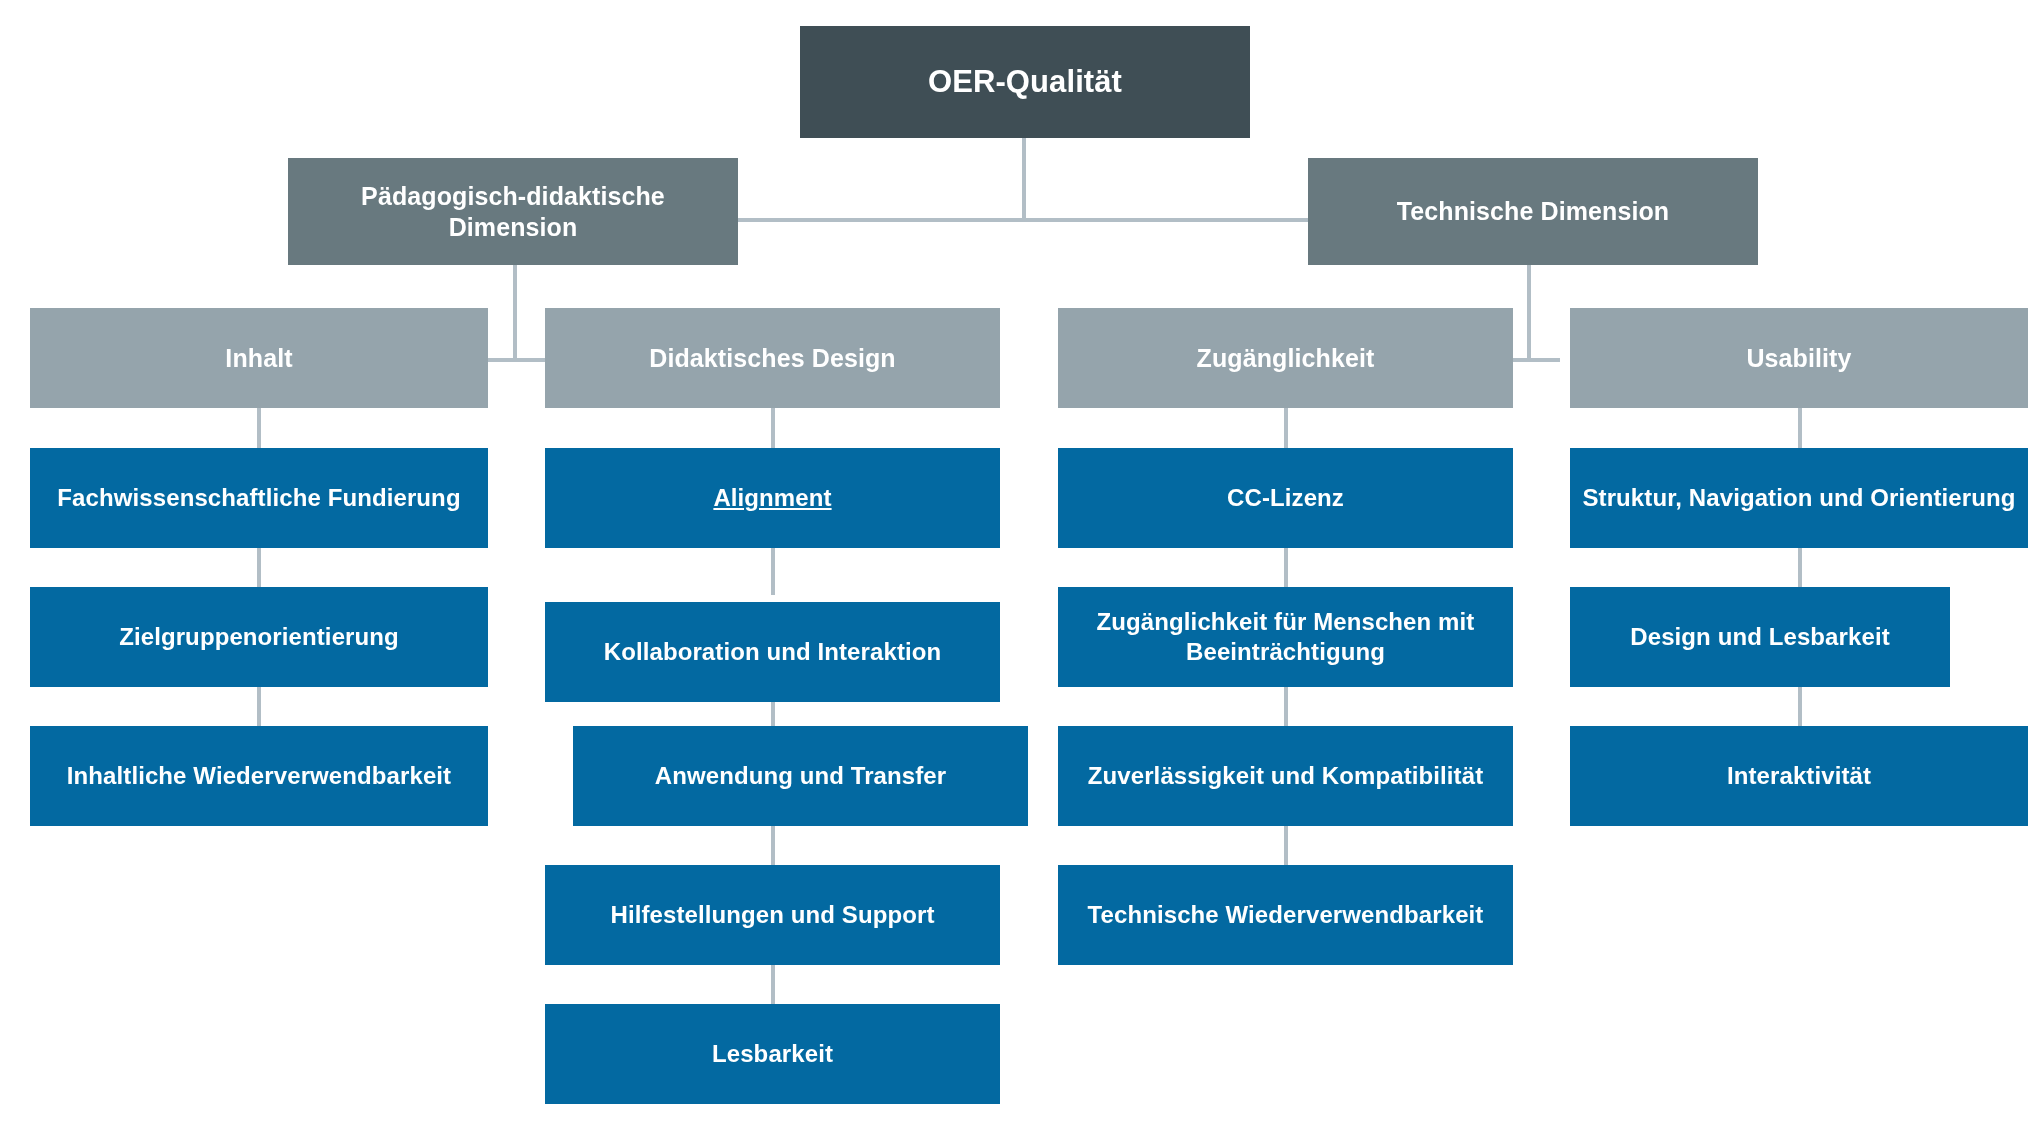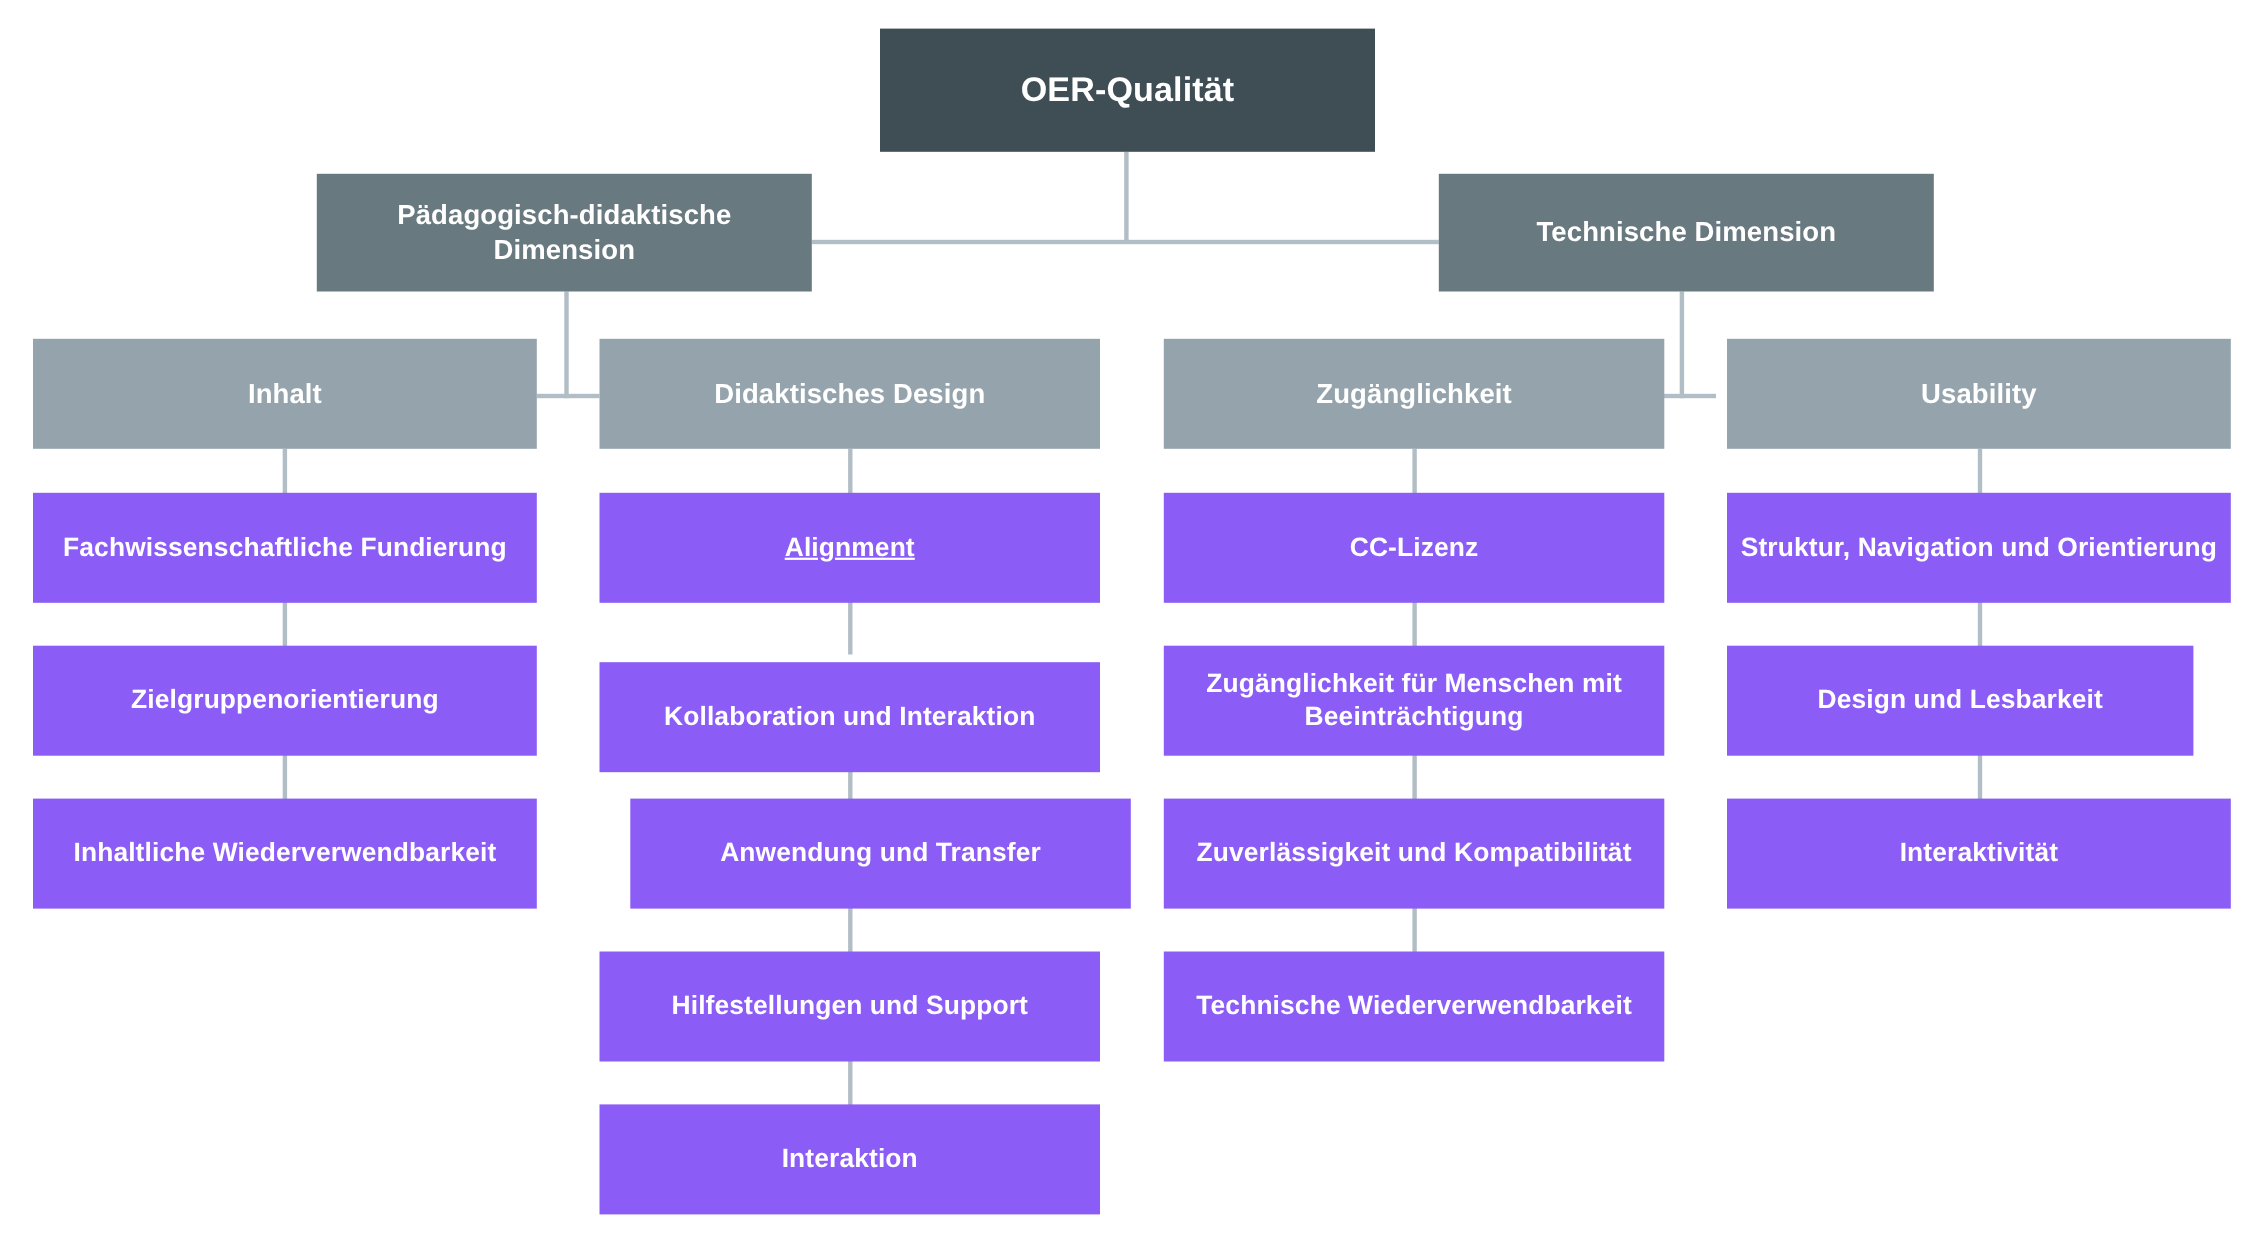--- a/index.html
+++ b/index.html
@@ -37,21 +37,21 @@
   }
   .node-dim {
     background: #68797f;
     font-size: 25px;
   }
   .node-cat {
     background: #95a4ac;
     font-size: 25px;
   }
   .node-leaf {
-    background: #8b5cf6;
+    background: #0369a1;
     font-size: 24px;
   }
   .conn {
     position: absolute;
     background: #b2bec6;
     z-index: 1;
   }
   .conn-v { width: 4px; }
   .conn-h { height: 4px; }
 </style>
@@ -100,24 +100,24 @@
   <div class="node node-cat" style="left:1570px; top:308px; width:458px; height:100px;">Usability</div>
 
   <div class="node node-leaf" style="left:30px; top:448px; width:458px; height:100px;">Fachwissenschaftliche Fundierung</div>
   <div class="node node-leaf" style="left:30px; top:587px; width:458px; height:100px;">Zielgruppenorientierung</div>
   <div class="node node-leaf" style="left:30px; top:726px; width:458px; height:100px;">Inhaltliche Wiederverwendbarkeit</div>
 
   <div class="node node-leaf" style="left:545px; top:448px; width:455px; height:100px;text-decoration:underline;">Alignment</div>
   <div class="node node-leaf" style="left:545px; top:587px; width:455px; height:100px;margin-top:15px;">Kollaboration und Interaktion</div>
   <div class="node node-leaf" style="left:573px; top:726px; width:455px; height:100px;">Anwendung und Transfer</div>
   <div class="node node-leaf" style="left:545px; top:865px; width:455px; height:100px;">Hilfestellungen und Support</div>
-  <div class="node node-leaf" style="left:545px; top:1004px; width:455px; height:100px;">Interaktion</div>
+  <div class="node node-leaf" style="left:545px; top:1004px; width:455px; height:100px;">Lesbarkeit</div>
 
   <div class="node node-leaf" style="left:1058px; top:448px; width:455px; height:100px;">CC-Lizenz</div>
   <div class="node node-leaf" style="left:1058px; top:587px; width:455px; height:100px;">Zugänglichkeit für Menschen mit Beeinträchtigung</div>
   <div class="node node-leaf" style="left:1058px; top:726px; width:455px; height:100px;">Zuverlässigkeit und Kompatibilität</div>
   <div class="node node-leaf" style="left:1058px; top:865px; width:455px; height:100px;">Technische Wiederverwendbarkeit</div>
 
   <div class="node node-leaf" style="left:1570px; top:448px; width:458px; height:100px;">Struktur, Navigation und Orientierung</div>
-  <div class="node node-leaf" style="left:1570px; top:587px; width:424px; height:100px;">Design und Lesbarkeit</div>
+  <div class="node node-leaf" style="left:1570px; top:587px; width:380px; height:100px;">Design und Lesbarkeit</div>
   <div class="node node-leaf" style="left:1570px; top:726px; width:458px; height:100px;">Interaktivität</div>
 
 </div>
 
 </body></html>

